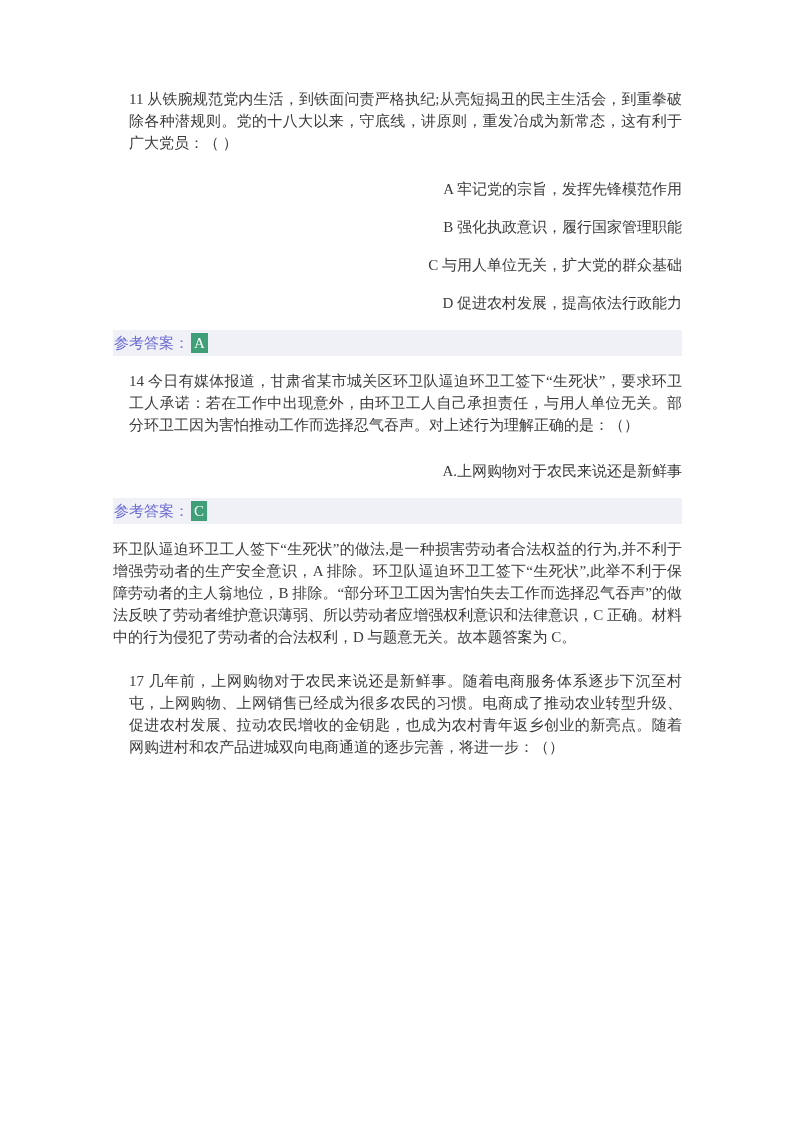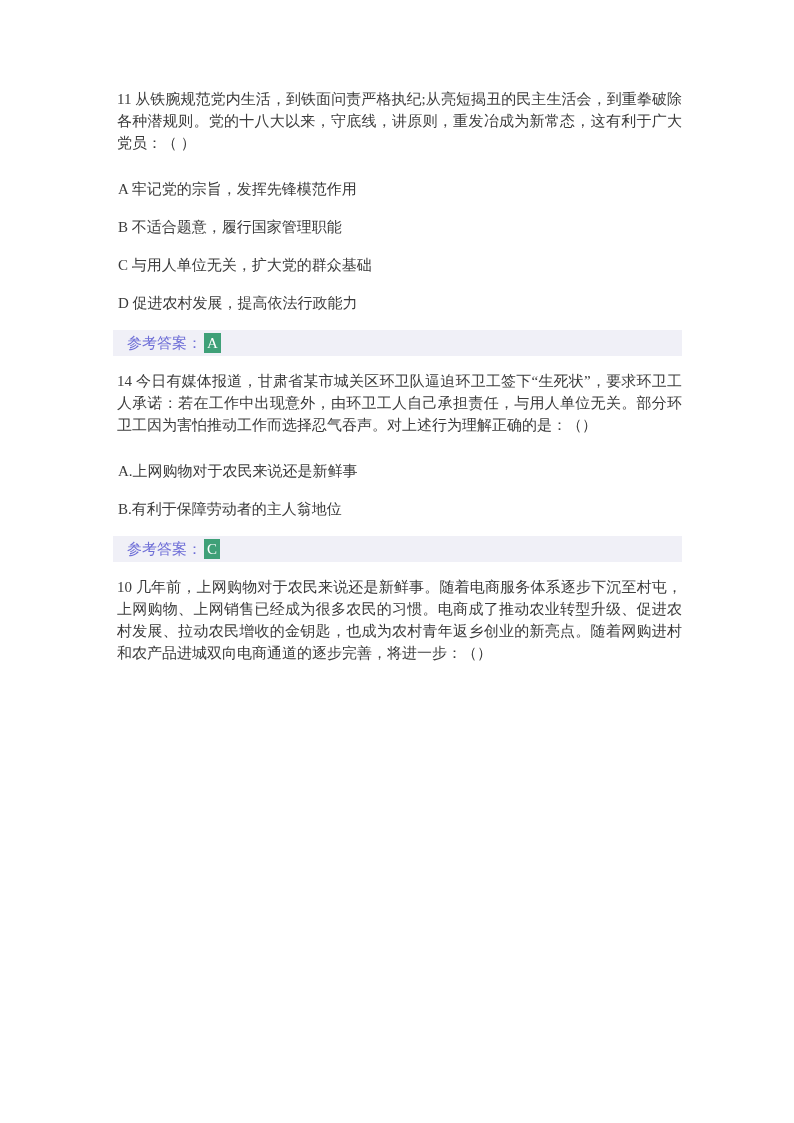--- a/index.html
+++ b/index.html
@@ -15,32 +15,33 @@
     background: #ffffff;
     overflow: hidden;
     font-family: "Liberation Serif", "DejaVu Serif", serif;
     font-size: 15px;
     line-height: 22px;
     color: #3b3b3b;
     padding: 88px 112px 0 113px;
   }
   p { margin: 0; }
   .stem {
-    margin: 0 0 24px 4px;
+    margin: 0 0 24px 16px;
     text-align: justify;
   }
   .option {
     margin: 0 0 16px 0;
     padding-left: 5px;
+    text-align: right;
   }
   .answer-bar {
     margin: 6px 0 14px 0;
     background: #f0f0f7;
     color: #6e6ed7;
-    padding: 2px 14px;
+    padding: 2px 1px;
   }
   .answer-letter {
     display: inline-block;
     background: #3fa078;
     color: #ffffff;
     padding: 0 3px;
     margin-left: 2px;
     line-height: 20px;
   }
   .explanation {
@@ -50,30 +51,30 @@
   .question-block { margin: 0; }
 </style>
 </head>
 <body>
 
 <div class="page">
 
   <section class="question-block">
     <p class="stem">11 从铁腕规范党内生活，到铁面问责严格执纪;从亮短揭丑的民主生活会，到重拳破除各种潜规则。党的十八大以来，守底线，讲原则，重发冶成为新常态，这有利于广大党员：（  ）</p>
     <p class="option">A 牢记党的宗旨，发挥先锋模范作用</p>
-    <p class="option">B 不适合题意，履行国家管理职能</p>
+    <p class="option">B 强化执政意识，履行国家管理职能</p>
     <p class="option">C 与用人单位无关，扩大党的群众基础</p>
     <p class="option">D 促进农村发展，提高依法行政能力</p>
     <div class="answer-bar"><span class="answer-label">参考答案：</span><span class="answer-letter">A</span></div>
   </section>
 
   <section class="question-block">
     <p class="stem">14 今日有媒体报道，甘肃省某市城关区环卫队逼迫环卫工签下“生死状”，要求环卫工人承诺：若在工作中出现意外，由环卫工人自己承担责任，与用人单位无关。部分环卫工因为害怕推动工作而选择忍气吞声。对上述行为理解正确的是：（）</p>
     <p class="option">A.上网购物对于农民来说还是新鲜事</p>
-    <p class="option">B.有利于保障劳动者的主人翁地位</p>
     <div class="answer-bar"><span class="answer-label">参考答案：</span><span class="answer-letter">C</span></div>
+    <p class="explanation">环卫队逼迫环卫工人签下“生死状”的做法,是一种损害劳动者合法权益的行为,并不利于增强劳动者的生产安全意识，A 排除。环卫队逼迫环卫工签下“生死状”,此举不利于保障劳动者的主人翁地位，B 排除。“部分环卫工因为害怕失去工作而选择忍气吞声”的做法反映了劳动者维护意识薄弱、所以劳动者应增强权利意识和法律意识，C 正确。材料中的行为侵犯了劳动者的合法权利，D 与题意无关。故本题答案为 C。</p>
   </section>
 
   <section class="question-block">
-    <p class="stem">10 几年前，上网购物对于农民来说还是新鲜事。随着电商服务体系逐步下沉至村屯，上网购物、上网销售已经成为很多农民的习惯。电商成了推动农业转型升级、促进农村发展、拉动农民增收的金钥匙，也成为农村青年返乡创业的新亮点。随着网购进村和农产品进城双向电商通道的逐步完善，将进一步：（）</p>
+    <p class="stem">17 几年前，上网购物对于农民来说还是新鲜事。随着电商服务体系逐步下沉至村屯，上网购物、上网销售已经成为很多农民的习惯。电商成了推动农业转型升级、促进农村发展、拉动农民增收的金钥匙，也成为农村青年返乡创业的新亮点。随着网购进村和农产品进城双向电商通道的逐步完善，将进一步：（）</p>
   </section>
 
 </div>
 
 </body></html>

